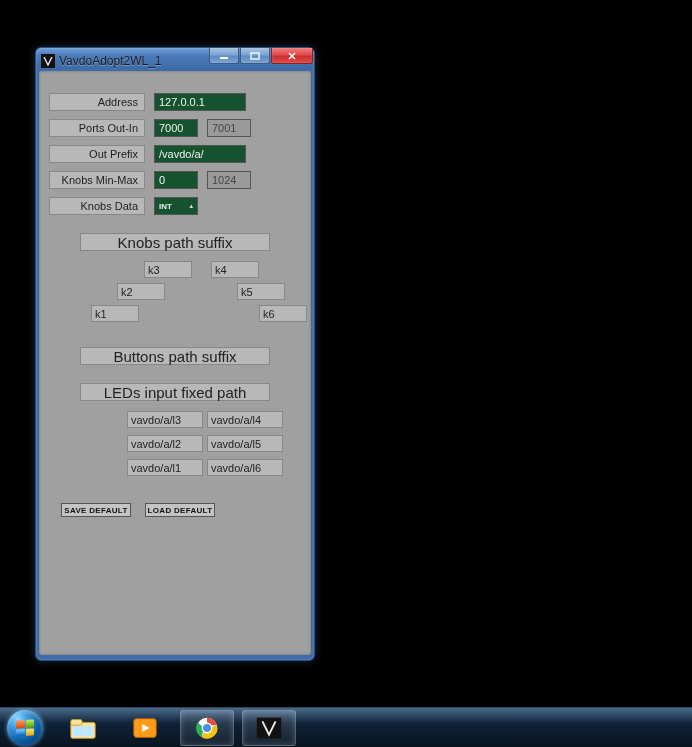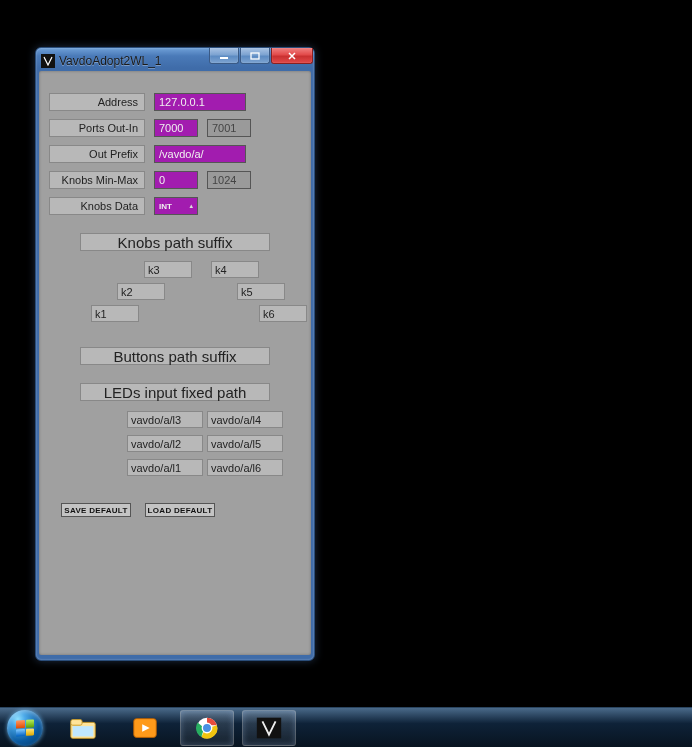--- a/index.html
+++ b/index.html
@@ -100,21 +100,21 @@
     text-align: right;
     padding-right: 6px;
     font-size: 11px;
     color: #222;
     display: flex;
     align-items: center;
     justify-content: flex-end;
   }
   .fld {
     height: 18px;
-    background: #a21caf;
+    background: #14532d;
     border: 1px solid #555;
     color: #f0f0f0;
     font-size: 11px;
     padding: 0 4px;
     display: flex;
     align-items: center;
   }
   .fld.w1 { flex: 0 0 92px; }
   .fld.w2 { flex: 0 0 44px; }
   .fld.w3 { flex: 0 0 44px; }

